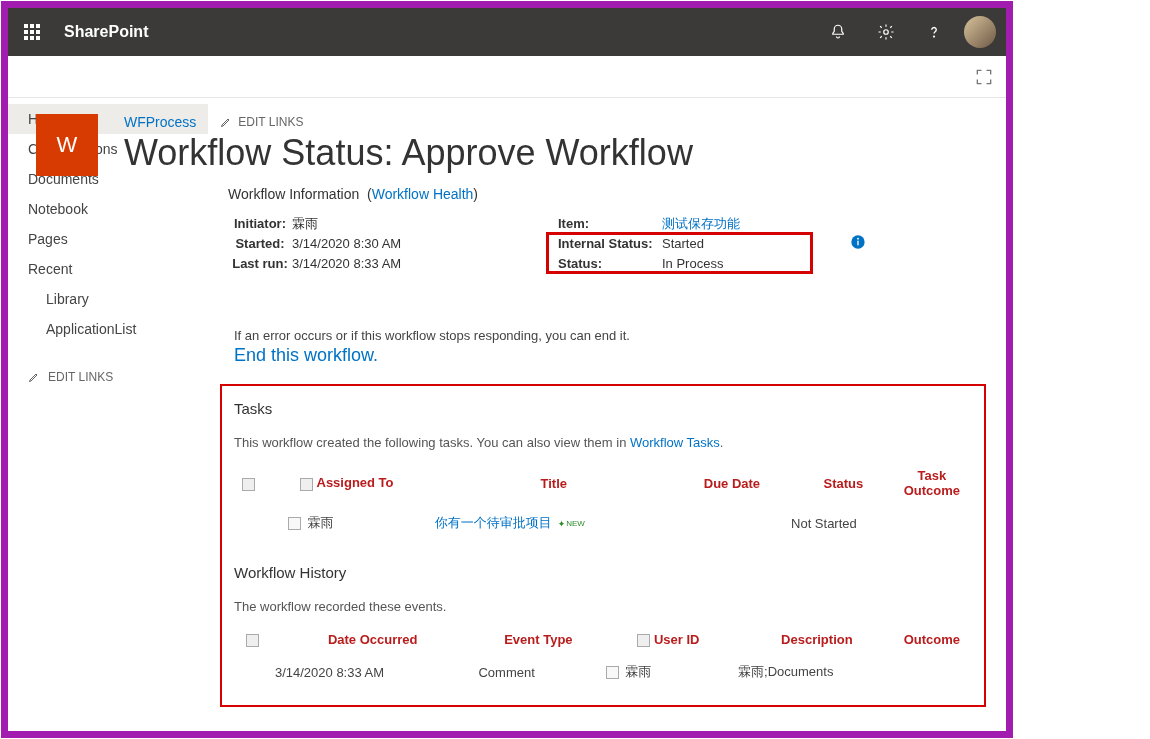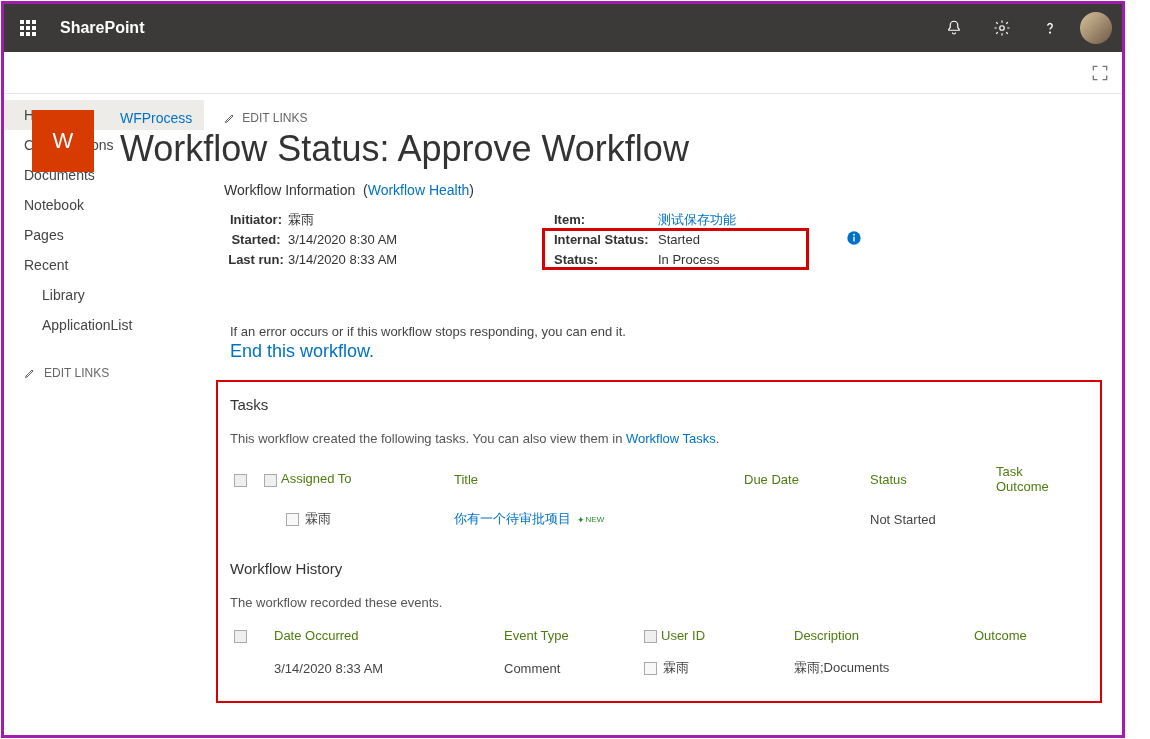--- a/index.html
+++ b/index.html
@@ -1,17 +1,17 @@
 <!DOCTYPE html>
 <html><head>
 <meta charset="utf-8">
 <style>
 * { box-sizing: border-box; margin: 0; padding: 0; }
 body { font-family: "Segoe UI", Arial, sans-serif; font-size: 14px; color: #333; background: #fff; }
-.outer { border: 3px solid #a21caf; width: 1124px; height: 737px; margin: 1px; position: relative; overflow: hidden; }
+.outer { border: 7px solid #a21caf; width: 1012px; height: 737px; margin: 1px; position: relative; overflow: hidden; }
 
 
 .suitebar { height: 48px; background: #3b3a39; color: #fff; display: flex; align-items: center; }
 .waffle { width: 48px; height: 48px; display: flex; align-items: center; justify-content: center; cursor: pointer; }
 .waffle svg { width: 16px; height: 16px; }
 .brand { font-size: 16px; font-weight: 600; margin-left: 8px; }
 .suite-right { margin-left: auto; display: flex; align-items: center; }
 .suite-ico { width: 48px; height: 48px; display: flex; align-items: center; justify-content: center; cursor: pointer; color: #fff; }
 .suite-ico svg { width: 18px; height: 18px; }
 .avatar { width: 32px; height: 32px; border-radius: 50%; background: linear-gradient(135deg,#d8c39b 0%,#6e5846 100%); margin: 0 10px 0 6px; cursor: pointer; }
@@ -27,21 +27,21 @@
 .leftnav .item.sel { background: #eeece9; font-weight: 400; }
 .leftnav .sub { padding-left: 38px; }
 .leftnav .divider { height: 18px; }
 .editlinks-side { display: flex; align-items: center; gap: 8px; color: #666; font-size: 12px; padding: 8px 0 0 20px; cursor: pointer; }
 
 
 .main { flex: 1; position: relative; }
 .sitehdr { display: flex; align-items: flex-start; padding: 16px 20px 10px 0; margin-left: -172px; }
 .sitelogo { width: 62px; height: 62px; background: #d83b01; color: #fff; display: flex; align-items: center; justify-content: center; font-size: 22px; font-weight: 300; margin-right: 26px; flex-shrink: 0; }
 .hdrstack { flex: 1; }
-.hdrtop { display: flex; align-items: center; gap: 32px; font-size: 14px; margin-bottom: 2px; }
+.hdrtop { display: flex; align-items: center; gap: 24px; font-size: 14px; margin-bottom: 2px; }
 .sitelink { color: #0072c6; cursor: pointer; font-size: 14px; }
 .editlinks-top { display: flex; align-items: center; gap: 6px; color: #666; font-size: 12px; cursor: pointer; }
 .pagetitle { font-size: 36px; font-weight: 300; color: #333; }
 
 .content { padding: 0 30px 20px 20px; }
 .section-head { font-size: 14px; color: #333; margin-bottom: 10px; }
 .link { color: #0072c6; cursor: pointer; }
 
 
 .wfinfo-head { margin-bottom: 12px; }
@@ -58,21 +58,21 @@
 .errbox { margin: 54px 0 18px 0; }
 .err1 { font-size: 13px; color: #444; margin-bottom: 2px; padding-left: 6px; }
 .err2 { font-size: 18px; padding-left: 6px; }
 
 
 .red-region { border: 2px solid #d50000; padding: 10px 20px 18px 12px; margin-left: -8px; margin-right: -10px; }
 .sectitle { font-size: 15px; color: #333; margin: 4px 0 18px 0; }
 .subtext { font-size: 13px; color: #555; margin-bottom: 12px; }
 
 table.list { width: 100%; font-size: 13px; color: #444; border-collapse: collapse; }
-table.list th { text-align: left; font-weight: 400; color: #4d7c0f; padding: 6px 4px 10px 4px; }
+table.list th { text-align: center; font-weight: 700; color: #b91c1c; padding: 6px 4px 10px 4px; }
 table.list td { padding: 6px 4px; vertical-align: middle; }
 .cb { width: 13px; height: 13px; border: 1px solid #aaa; display: inline-block; vertical-align: middle; background: #f8f8f8; cursor: pointer; }
 .cb.header { background: #efefef; }
 .newtag { display: inline-flex; align-items: center; font-size: 8px; color: #2a8a2a; margin-left: 6px; vertical-align: middle; gap:1px; }
 .newtag::before { content: "✦"; font-size: 9px; }
 .col-check { width: 30px; }
 .col-at { width: 190px; }
 .col-title { width: 290px; }
 .col-due { width: 126px; }
 .col-status { width: 126px; }

